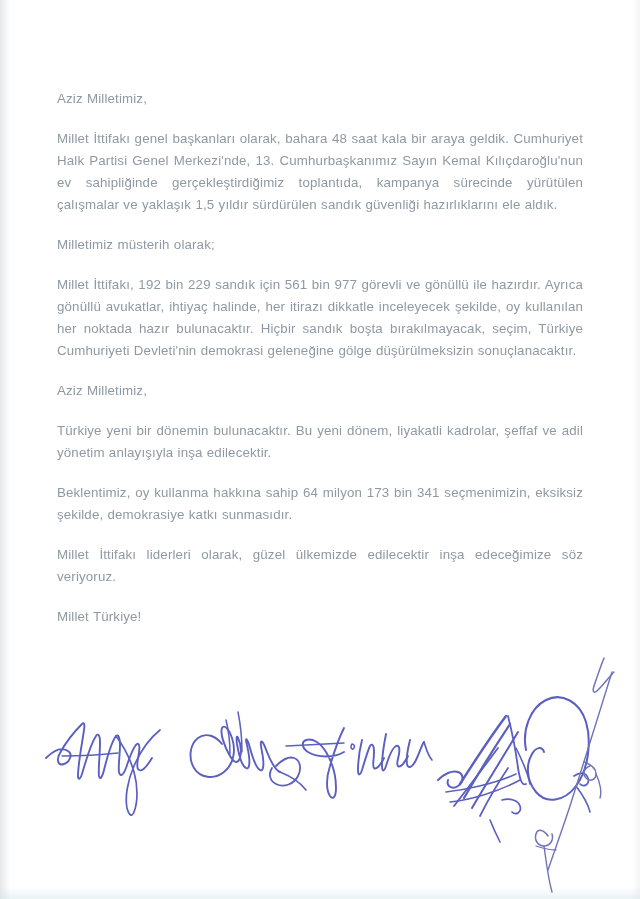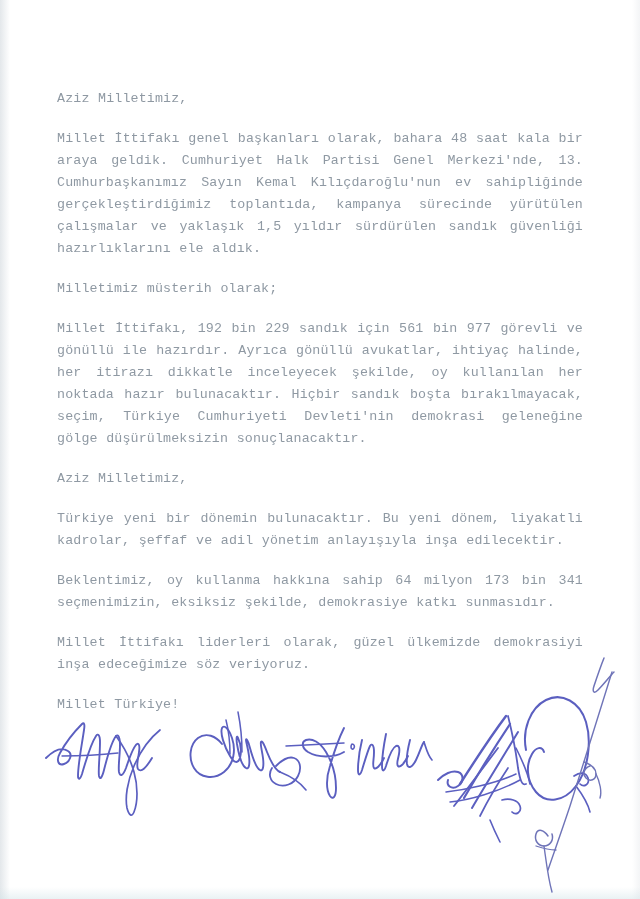--- a/index.html
+++ b/index.html
@@ -9,21 +9,21 @@
     height: 899px;
     overflow: hidden;
     background: #ffffff;
   }
 
   .page {
     position: relative;
     width: 640px;
     height: 899px;
     background: #ffffff;
-    font-family: Liberation Mono, monospace;
+    font-family: Liberation Sans, sans-serif;
     overflow: hidden;
   }
 
   
   .scan-edge-left {
     position: absolute;
     left: 0; top: 0;
     width: 10px; height: 899px;
     background: linear-gradient(to right, rgba(205,212,218,0.55), rgba(255,255,255,0));
     pointer-events: none;
@@ -137,21 +137,21 @@
     <p class="para no-justify">Milletimiz müsterih olarak;</p>
 
     <p class="para">Millet İttifakı, 192 bin 229 sandık için 561 bin 977 görevli ve gönüllü ile hazırdır. Ayrıca gönüllü avukatlar, ihtiyaç halinde, her itirazı dikkatle inceleyecek şekilde, oy kullanılan her noktada hazır bulunacaktır. Hiçbir sandık boşta bırakılmayacak, seçim, Türkiye Cumhuriyeti Devleti'nin demokrasi geleneğine gölge düşürülmeksizin sonuçlanacaktır.</p>
 
     <p class="para no-justify salutation">Aziz Milletimiz,</p>
 
     <p class="para">Türkiye yeni bir dönemin bulunacaktır. Bu yeni dönem, liyakatli kadrolar, şeffaf ve adil yönetim anlayışıyla inşa edilecektir.</p>
 
     <p class="para">Beklentimiz, oy kullanma hakkına sahip 64 milyon 173 bin 341 seçmenimizin, eksiksiz şekilde, demokrasiye katkı sunmasıdır.</p>
 
-    <p class="para">Millet İttifakı liderleri olarak, güzel ülkemizde demokrasiyi inşa edeceğimize söz veriyoruz.</p>
+    <p class="para">Millet İttifakı liderleri olarak, güzel ülkemizde edilecektir inşa edeceğimize söz veriyoruz.</p>
 
     <p class="para no-justify closing">Millet Türkiye!</p>
 
   </div>
 
   <div class="signature-area">
 
     <div class="sig" style="left:42px; top:66px;">
       <svg width="130" height="115" viewBox="0 0 130 115">
         <path d="M4 52 C12 44, 20 41, 26 45 C31 48, 28 56, 22 58 C16 60, 14 54, 18 47

